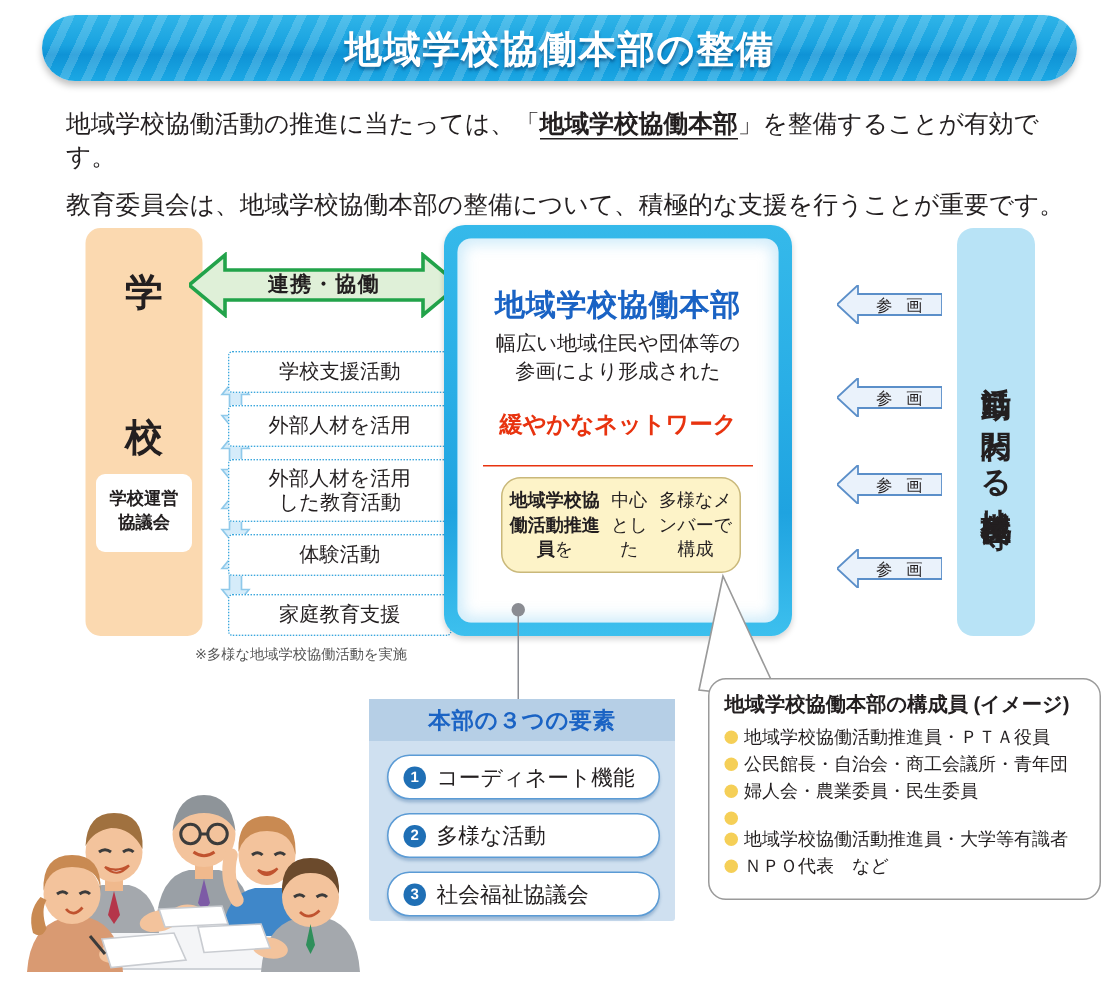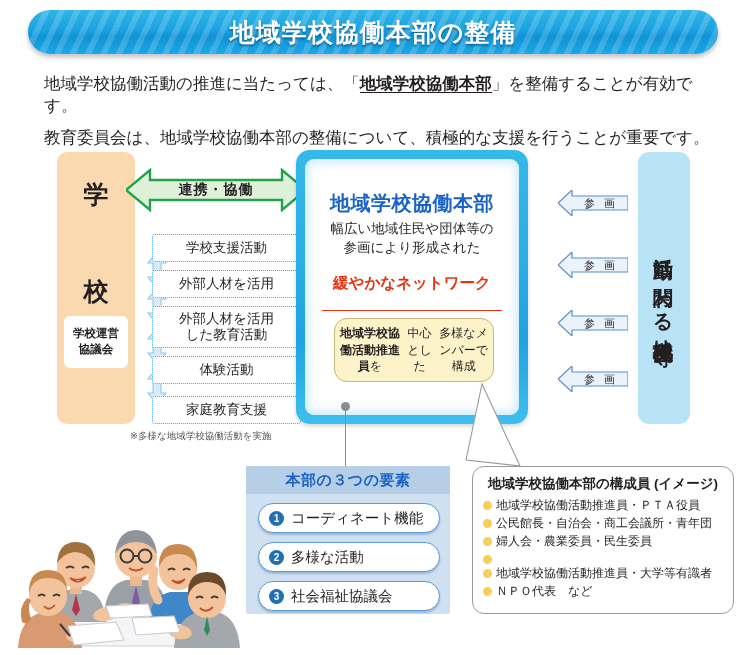--- a/index.html
+++ b/index.html
@@ -131,22 +131,22 @@
     font-size:14.5px;color:#231f20;
   }
   .elem-num{
     width:15px;height:15px;border-radius:50%;background:#1f6fb5;color:#fff;
     font-size:10px;font-weight:bold;display:flex;align-items:center;justify-content:center;
     margin-right:7px;flex:0 0 auto;
   }
 
   
   #members-box{
-    left:472px;top:466px;width:262px;height:148px;border-radius:12px;
-    background:#ffffff;border:1.2px solid #9a9a9a;box-sizing:border-box;padding:8px 10px;text-align:center;
+    left:472px;top:452px;width:262px;height:148px;border-radius:12px;
+    background:#ffffff;border:1.2px solid #9a9a9a;box-sizing:border-box;padding:8px 10px;
   }
   #members-title{font-size:13.5px;font-weight:bold;color:#231f20;margin-bottom:4px;}
   .mem-row{display:flex;align-items:flex-start;margin-bottom:1px;}
   .mem-bullet{
     width:9px;height:9px;border-radius:50%;background:#f5cf57;
     margin:4px 4px 0 0;flex:0 0 auto;
   }
   .mem-text{font-size:12px;line-height:1.42;color:#231f20;}
 
   

